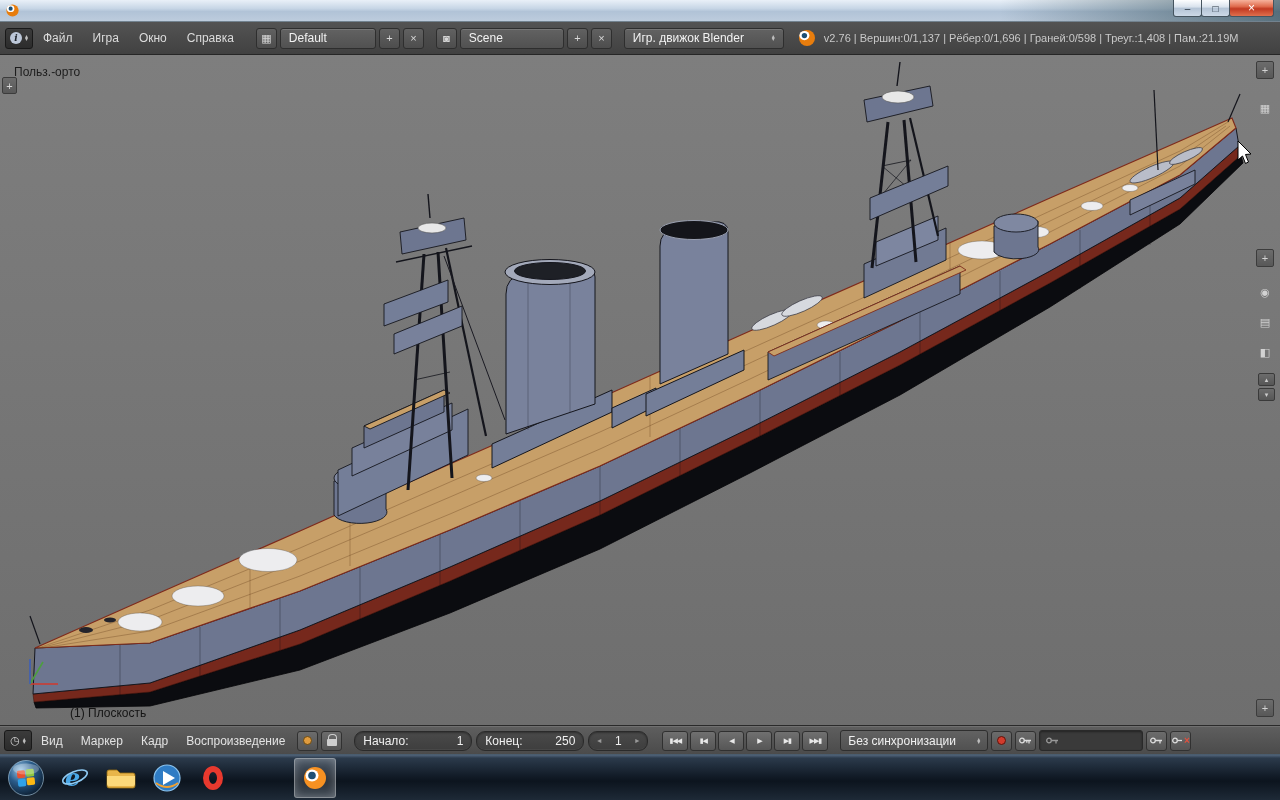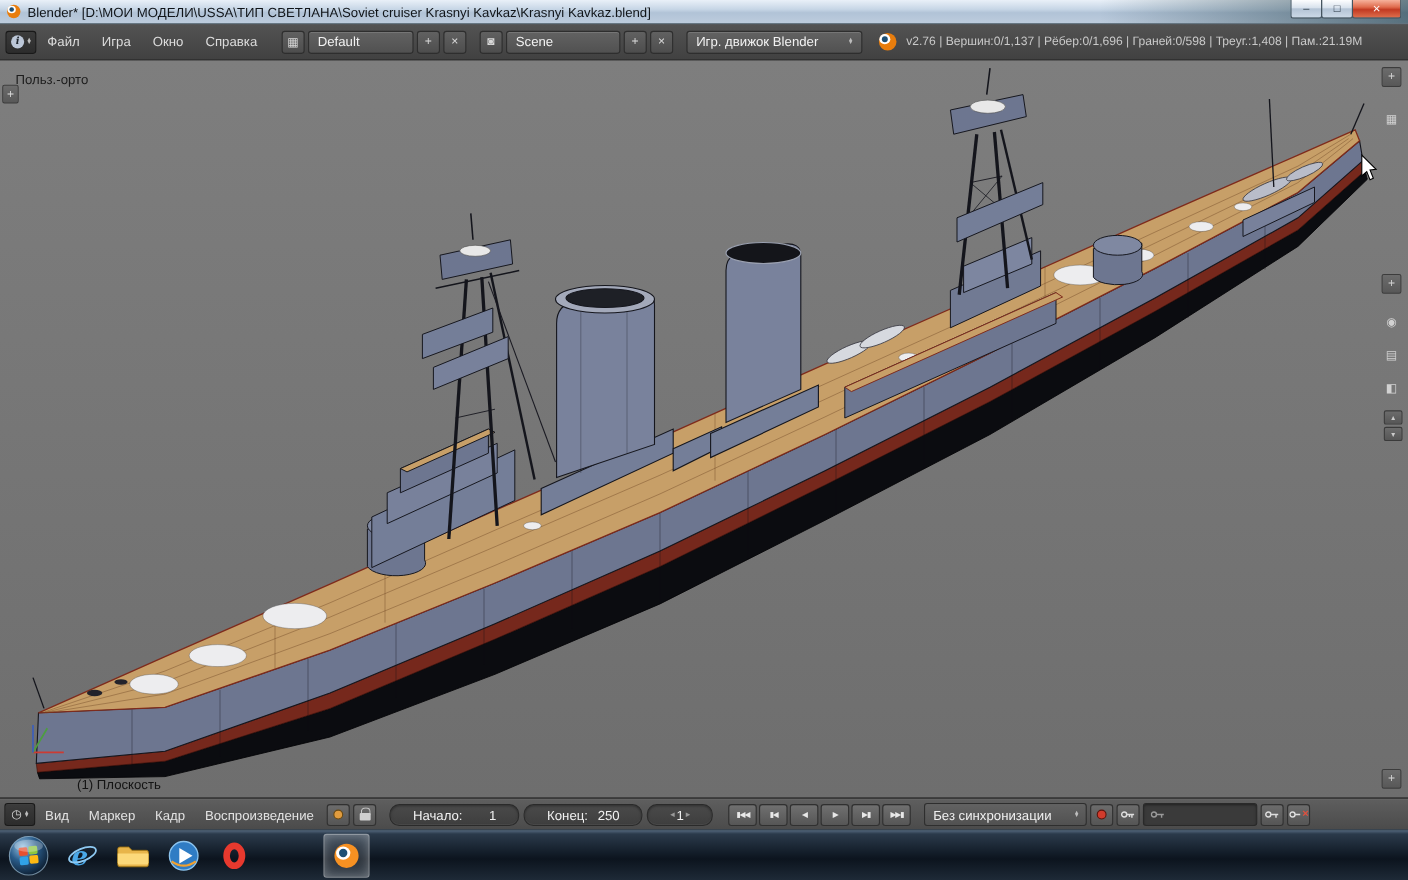--- a/index.html
+++ b/index.html
@@ -56,21 +56,21 @@
   .timeline{height:28px;background:linear-gradient(#5e5e5e,#4b4b4b);border-top:1px solid #707070;display:flex;
     align-items:center;padding:0 4px;color:#e2e2e2;font-size:12px;flex:none;overflow:hidden;white-space:nowrap}
   .tl-menu{padding:0 9px}
   .tl-iconbtn{width:21px;height:20px;background:linear-gradient(#6c6c6c,#555);border:1px solid #313131;border-radius:3px;
     display:flex;align-items:center;justify-content:center;margin-left:3px}
   .orange-dot{width:9px;height:9px;border-radius:50%;background:#e09c3f;border:1px solid #6b4a12}
   .padlock{position:relative;width:10px;height:7px;background:#cfcfcf;border-radius:1px;margin-top:4px}
   .padlock::before{content:"";position:absolute;top:-5px;left:1.5px;width:7px;height:6px;border:1.5px solid #cfcfcf;
     border-bottom:none;border-radius:4px 4px 0 0}
   .num-field{height:20px;background:linear-gradient(#4a4a4a,#3e3e3e);border:1px solid #2a2a2a;border-radius:9px;
-    display:flex;align-items:center;justify-content:space-between;padding:0 20px;color:#f0f0f0;
+    display:flex;align-items:center;justify-content:space-between;padding:0 8px;color:#f0f0f0;
     box-shadow:inset 0 1px 2px rgba(0,0,0,.35),inset 0 -1px 0 rgba(255,255,255,.06)}
   .fld-start{width:118px;margin-left:12px}.fld-end{width:108px;margin-left:4px}
   .fld-frame{width:60px;margin-left:4px}
   .faint{opacity:.5;font-size:8px}
   .pb-group{display:flex;margin-left:12px}
   .pb-btn{width:26px;height:20px;background:linear-gradient(#707070,#565656);border:1px solid #303030;border-radius:3px;
     color:#e8e8e8;font-size:7px;letter-spacing:-1px;display:flex;align-items:center;justify-content:center;margin-left:2px}
   .fld-sync{width:148px;margin-left:12px;border-radius:3px;background:linear-gradient(#626262,#515151);height:21px;
     border:1px solid #2e2e2e;display:flex;align-items:center;justify-content:space-between;padding:0 7px;color:#f0f0f0}
   .rec-dot{width:9px;height:9px;border-radius:50%;background:#d23b2c;border:1px solid #5c140c}
@@ -100,21 +100,20 @@
 
 <div class="screen">
 
   <div class="titlebar">
     <div class="glass-right"></div>
     <svg width="15" height="15" viewBox="0 0 16 16">
       <circle cx="8" cy="8" r="6.5" fill="#e87d0d"></circle>
         <ellipse cx="6" cy="6" rx="4" ry="3.7" fill="#fff"></ellipse>
         <circle cx="6" cy="6" r="2.2" fill="#1e4f74"></circle>
     </svg>
-    <span class="title-text">Blender* [D:\МОИ МОДЕЛИ\USSA\ТИП СВЕТЛАНА\Soviet cruiser Krasnyi Kavkaz\Krasnyi Kavkaz.blend]</span>
     <div class="caption-btns">
       <div class="cap-btn">–</div>
       <div class="cap-btn">□</div>
       <div class="cap-btn close">×</div>
     </div>
   </div>
 
   <div class="app">
 
     <div class="info-header">

